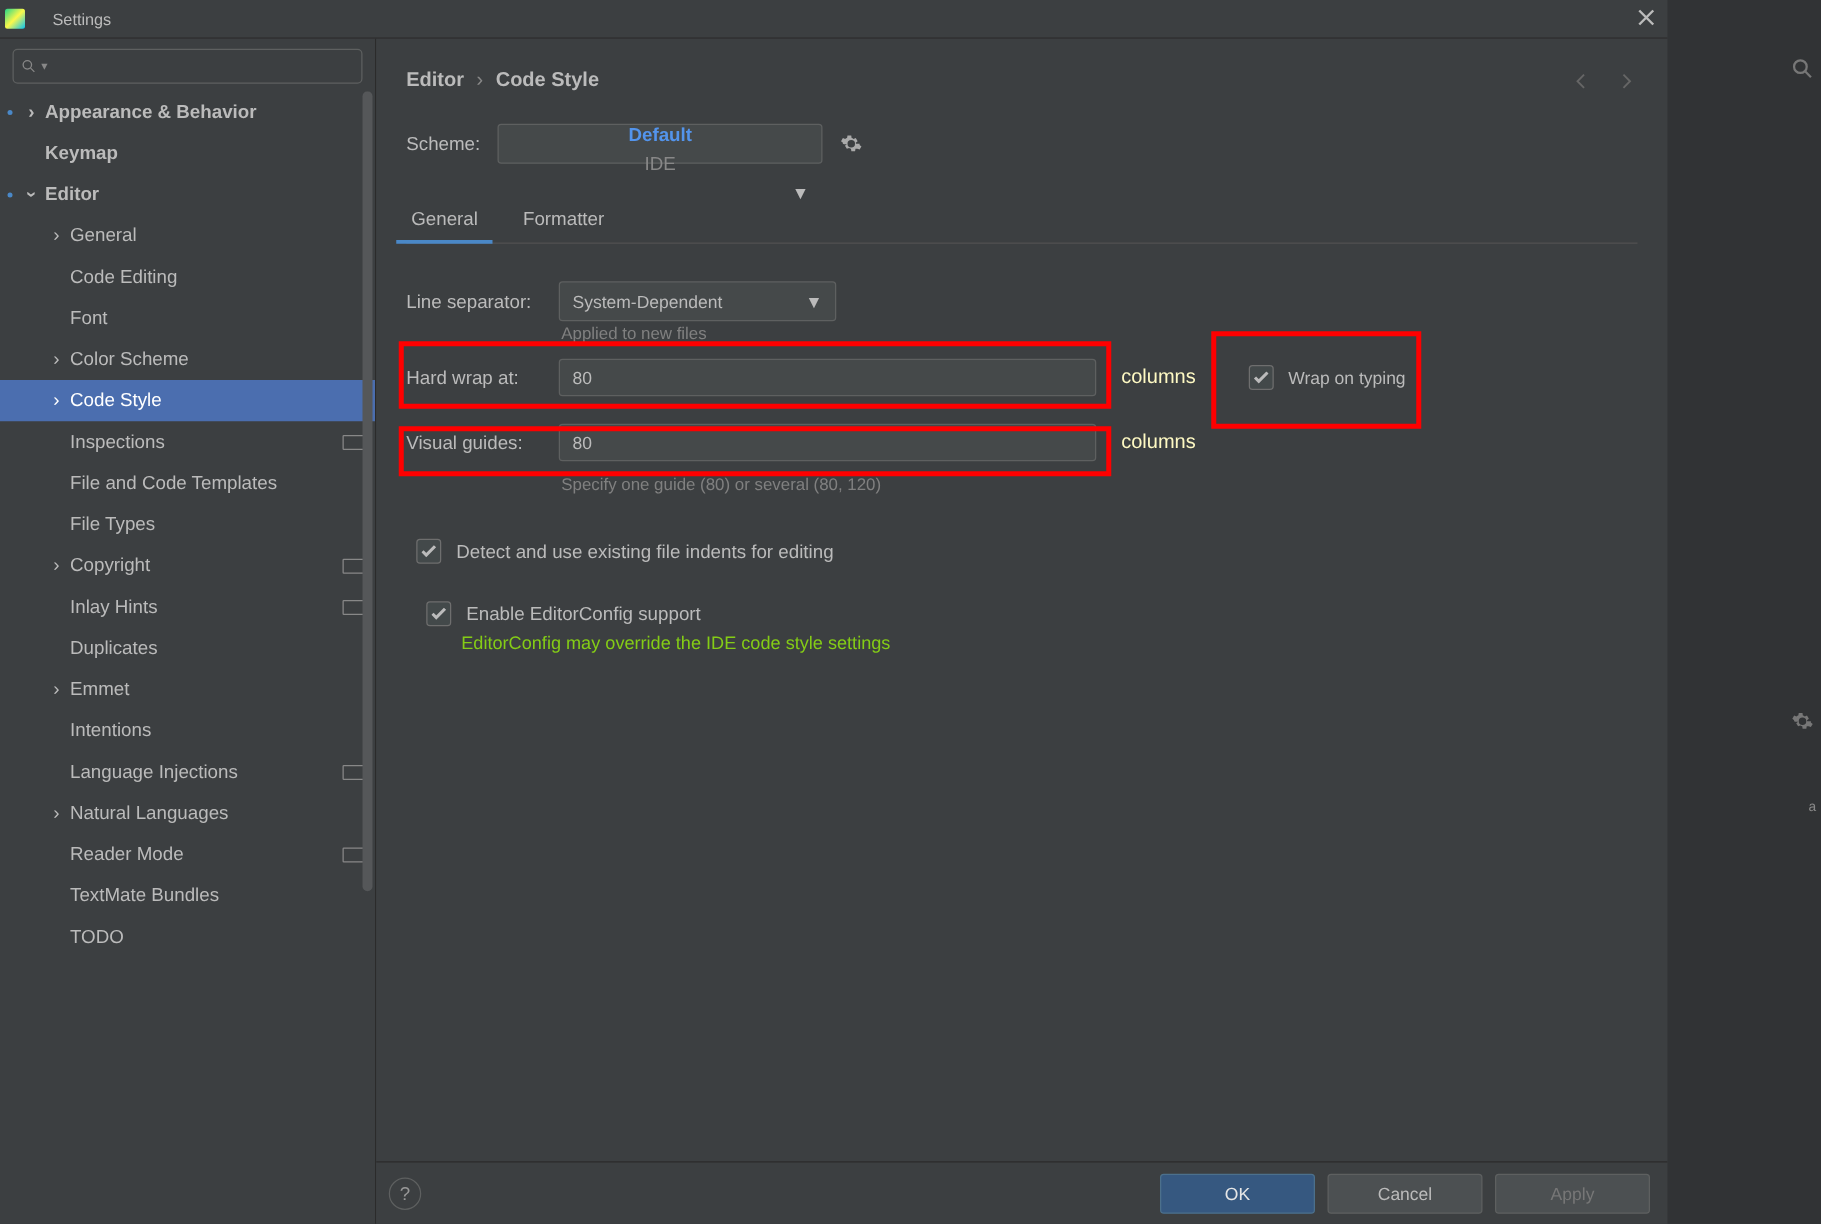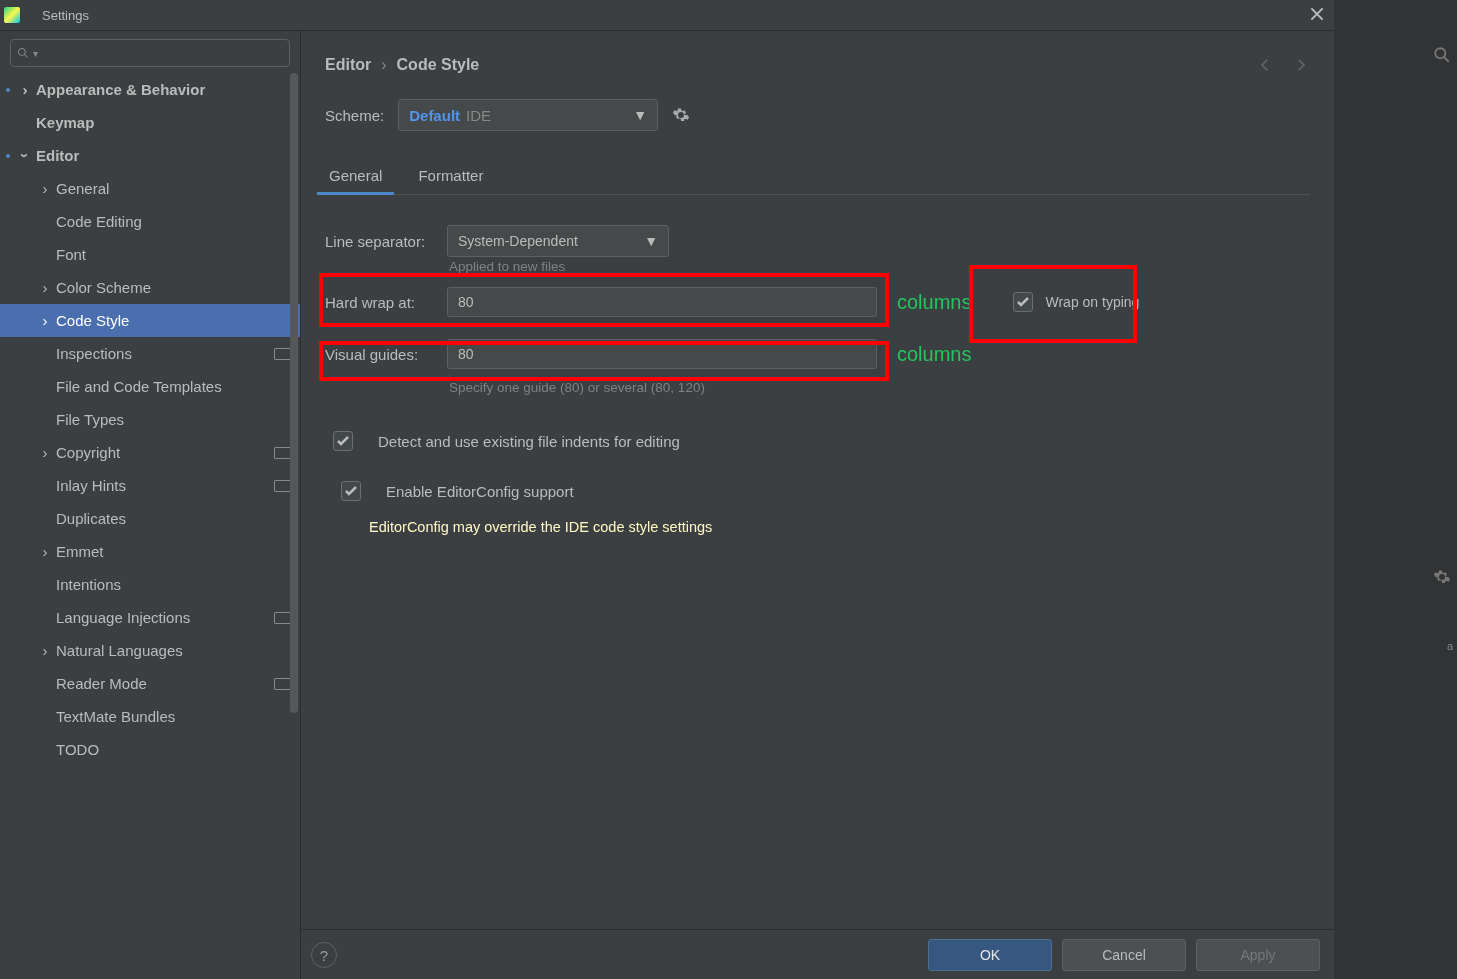--- a/index.html
+++ b/index.html
@@ -184,20 +184,21 @@
   .scheme-select {
     width:260px; height:32px;
     border:1px solid #5e6060;
     border-radius:3px;
     background:#45494a;
     display:flex;
     align-items:center;
     padding:0 10px;
     gap:6px;
     box-sizing:border-box;
+    flex-direction:column;
   }
   .scheme-name { color:#5394ec; font-weight:600; font-size:15px;}
   .scheme-ide { color:#888888; font-size:15px;}
   .scheme-select-caret { margin-left:auto; color:#bbbbbb;}
   .gear-icon { width:18px; height:18px; fill:#aaaaaa; }
 
   .tabs-row {
     display:flex;
     gap:28px;
     margin-top:28px;
@@ -265,54 +266,54 @@
     border:1px solid #5e6060;
     border-radius:3px;
     background:#45494a;
     color:#bbbbbb;
     padding:0 10px;
     box-sizing:border-box;
     font-size:14px;
     outline:none;
   }
   .suffix {
-    color:#22c55e;
-    font-size:20px;
+    color:#fef9c3;
+    font-size:16px;
     margin-left:8px;
   }
   .red-box {
     position:absolute;
     border:4px solid #ff0000;
     pointer-events:none;
     box-sizing:border-box;
   }
   .check-row {
     display:flex;
     align-items:center;
-    gap:25px;
+    gap:12px;
     margin-top:16px;
     font-size:15px;
     color:#bbbbbb;
   }
   .check-row.indent { margin-left:16px; }
   .check {
     width:18px; height:18px;
     border:1px solid #6e6e6e;
     border-radius:3px;
     background:#43494a;
     display:flex;
     align-items:center;
     justify-content:center;
   }
   .check svg { width:12px; height:10px; stroke:#bbbbbb; stroke-width:2.5; fill:none;}
   .subnote {
     margin-left:44px;
-    color:#fef9c3;
+    color:#84cc16;
     font-size:14.5px;
-    margin-top:18px;
+    margin-top:6px;
   }
 
   
   .footer {
     height:50px;
     border-top:1px solid #2b2b2b;
     display:flex;
     align-items:center;
     justify-content:space-between;
     padding:0 14px 0 10px;

